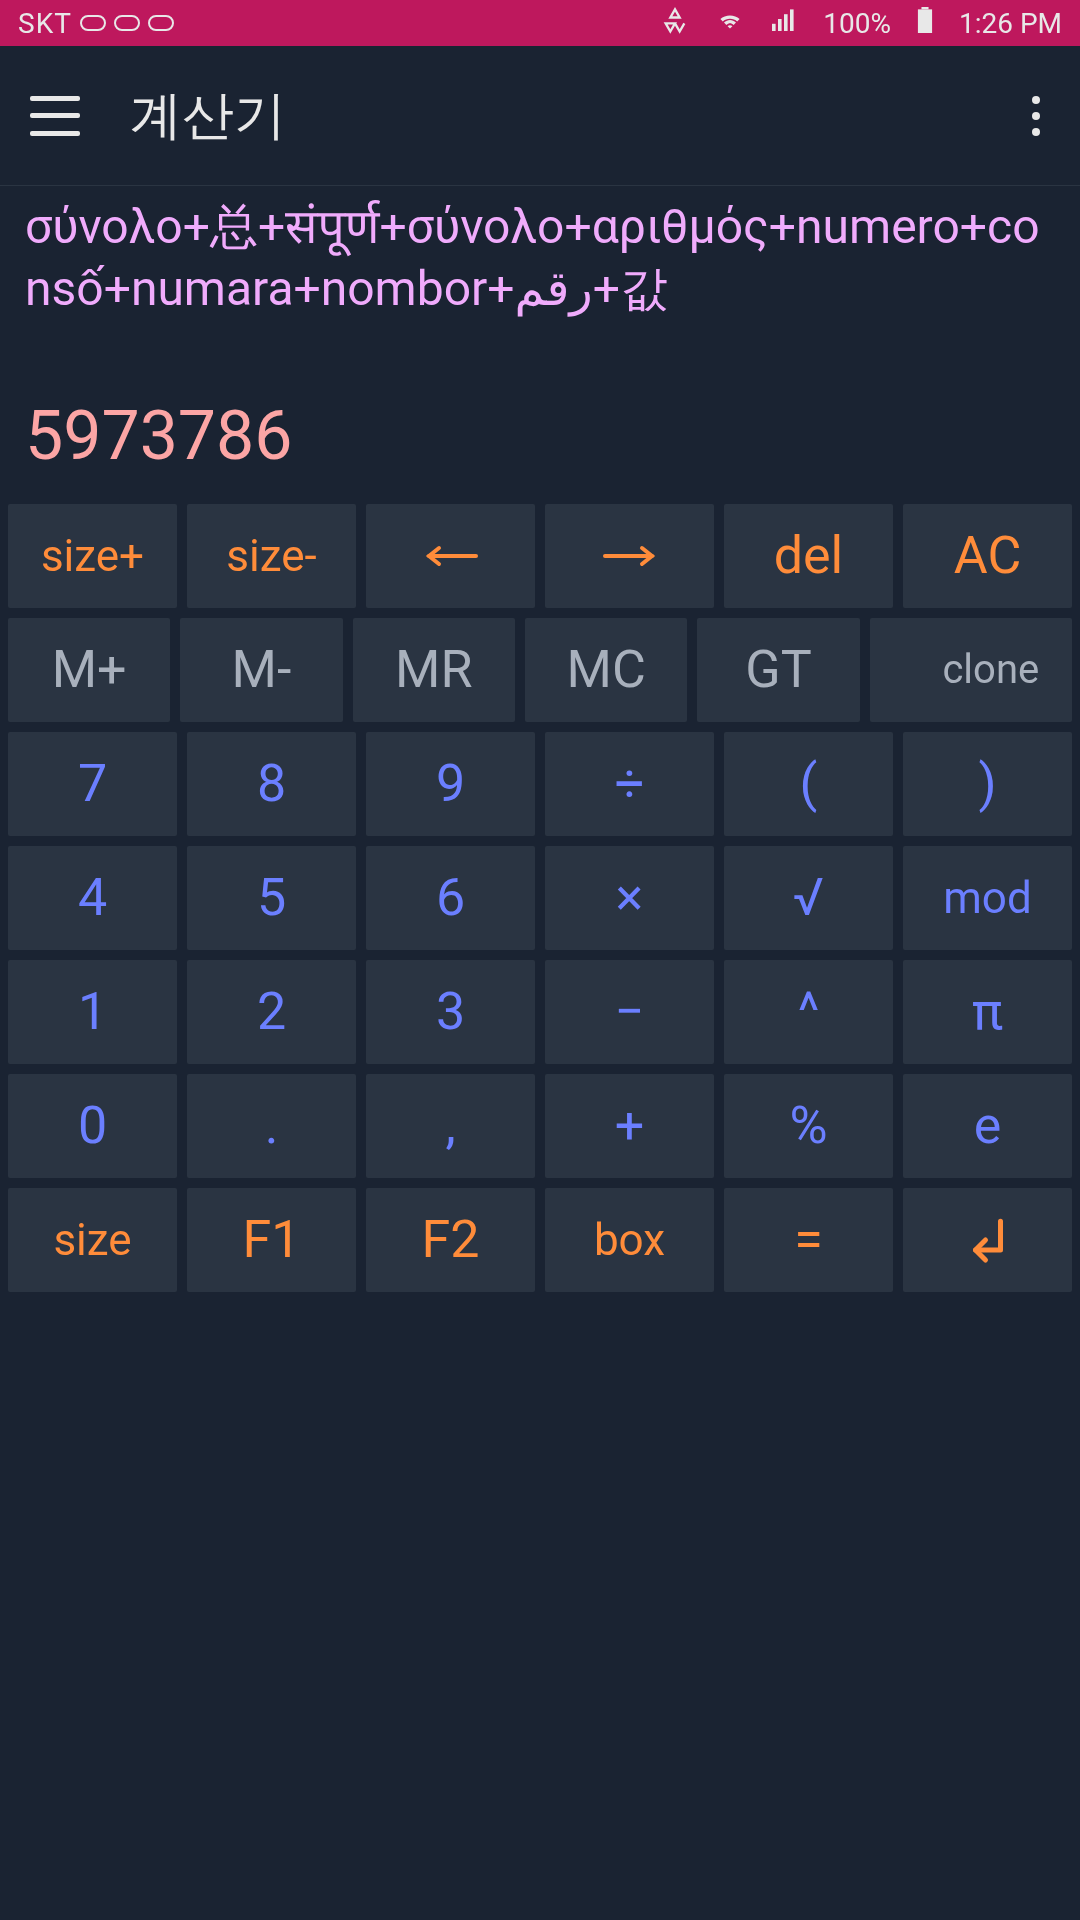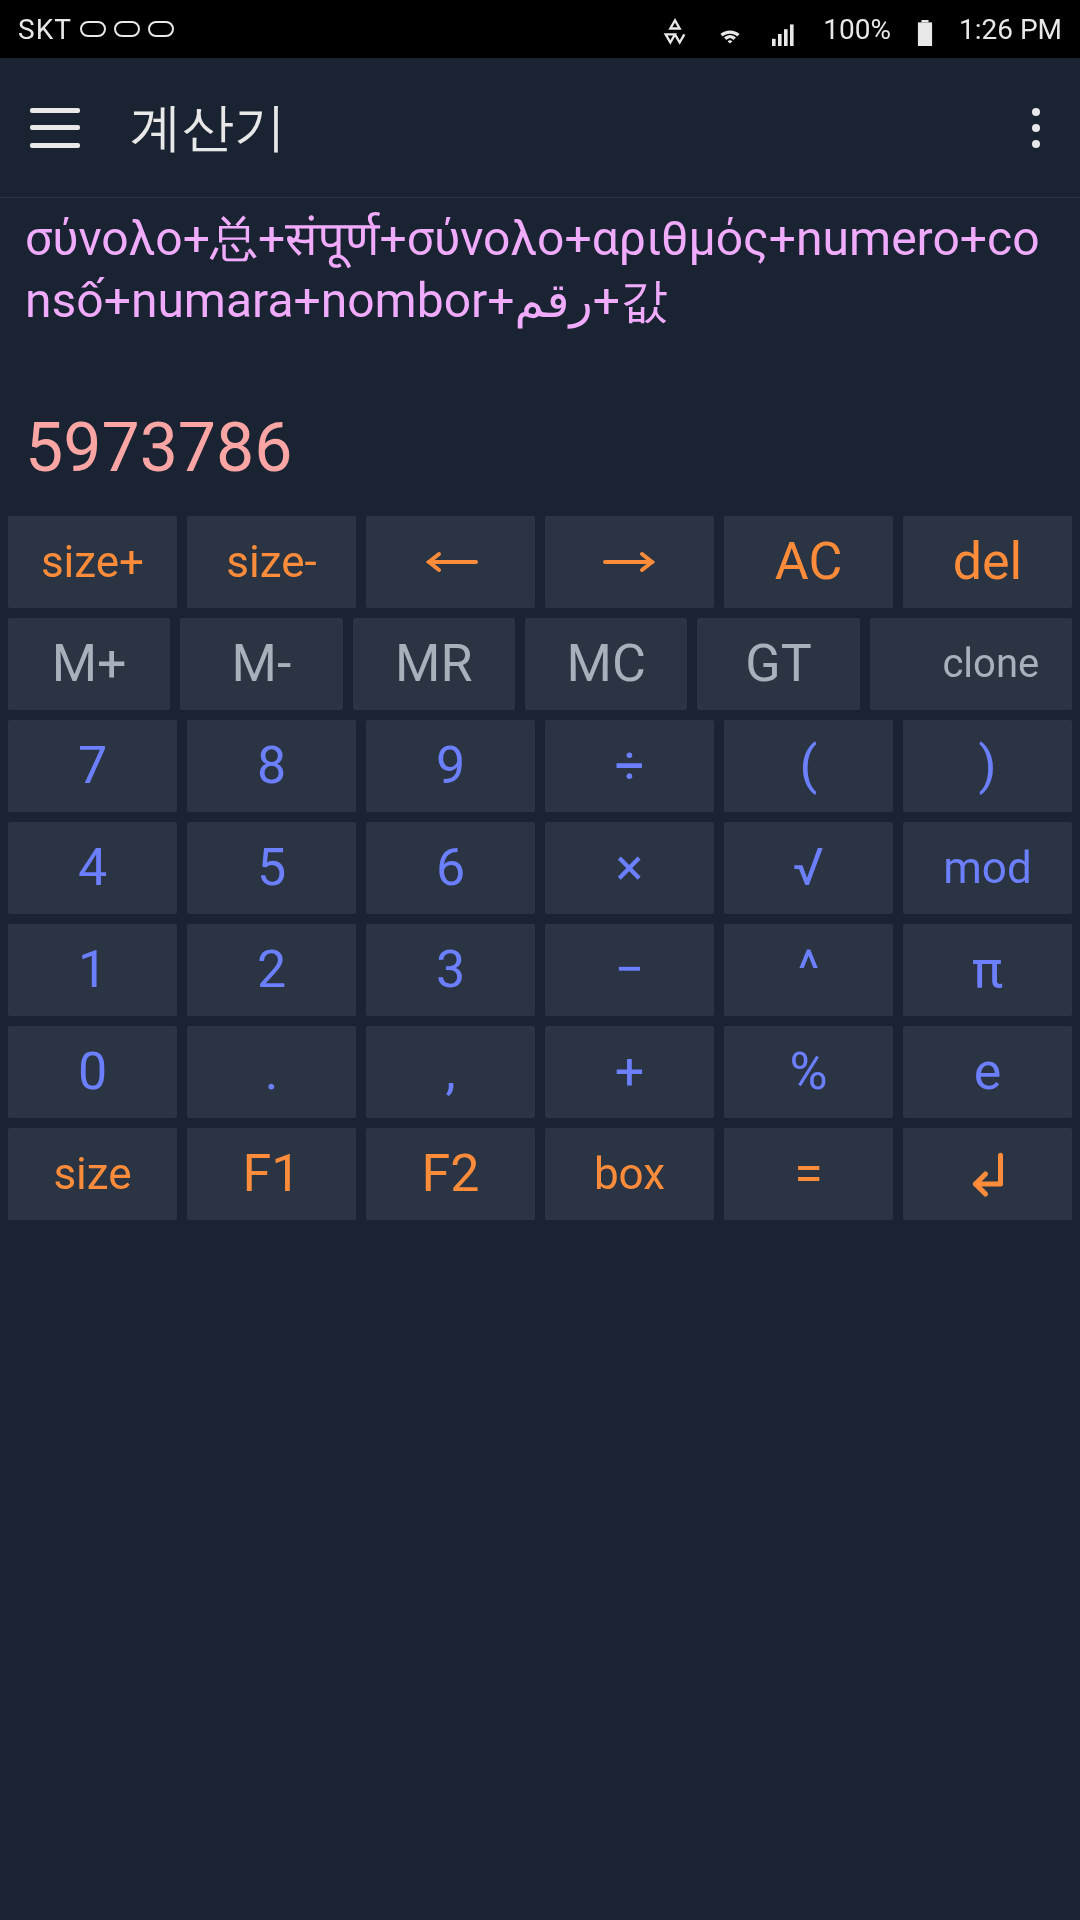--- a/index.html
+++ b/index.html
@@ -8,37 +8,37 @@
       box-sizing: border-box;
     }
     body {
       width: 1080px;
       height: 1920px;
       background: #1a2332;
       font-family: -apple-system, BlinkMacSystemFont, "Segoe UI", Roboto, sans-serif;
       overflow: hidden;
     }
     .status-bar {
-      height: 58px;
-      background: #000000;
+      height: 46px;
+      background: #be185d;
       display: flex;
       align-items: center;
       justify-content: space-between;
       padding: 0 18px;
       color: #e8e8e8;
       font-size: 28px;
     }
     .status-left {
       display: flex;
       align-items: center;
       gap: 8px;
     }
     .status-right {
       display: flex;
-      align-items: flex-end;
+      align-items: flex-start;
       gap: 26px;
     }
     .carrier {
       font-size: 28px;
       letter-spacing: 1px;
     }
     .bubble {
       display: inline-block;
       width: 26px;
       height: 16px;
@@ -118,21 +118,21 @@
       display: flex;
       flex-direction: column;
       gap: 10px;
     }
     .key-row {
       display: flex;
       gap: 10px;
     }
     .key {
       flex: 1;
-      height: 92px;
+      height: 104px;
       background: #2a3442;
       border: none;
       display: flex;
       align-items: center;
       justify-content: center;
       font-size: 52px;
       cursor: pointer;
       border-radius: 2px;
       font-family: inherit;
     }
@@ -229,22 +229,22 @@
         <line x1="55" y1="10" x2="8" y2="10"></line>
         <polyline points="18,2 8,10 18,18"></polyline>
       </svg>
     </button>
     <button class="key orange">
       <svg class="arrow-svg" viewBox="0 0 60 20" fill="none" stroke="#ff8c3a" stroke-width="4" stroke-linecap="round">
         <line x1="5" y1="10" x2="52" y2="10"></line>
         <polyline points="42,2 52,10 42,18"></polyline>
       </svg>
     </button>
+    <button class="key orange">del</button>
     <button class="key orange">AC</button>
-    <button class="key orange">del</button>
   </div>
 
   <div class="key-row">
     <button class="key gray">M+</button>
     <button class="key gray">M-</button>
     <button class="key gray">MR</button>
     <button class="key gray">MC</button>
     <button class="key gray">GT</button>
     <button class="key gray smaller-text">clone</button>
   </div>

